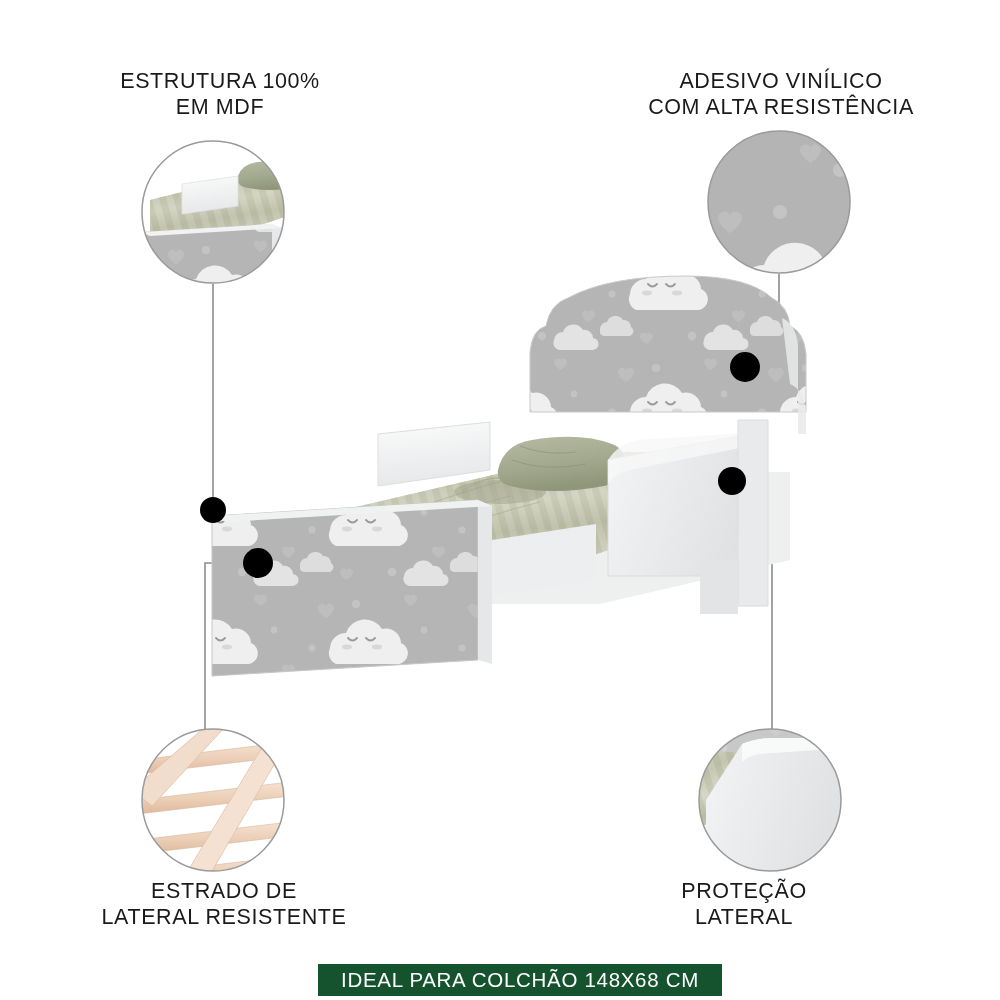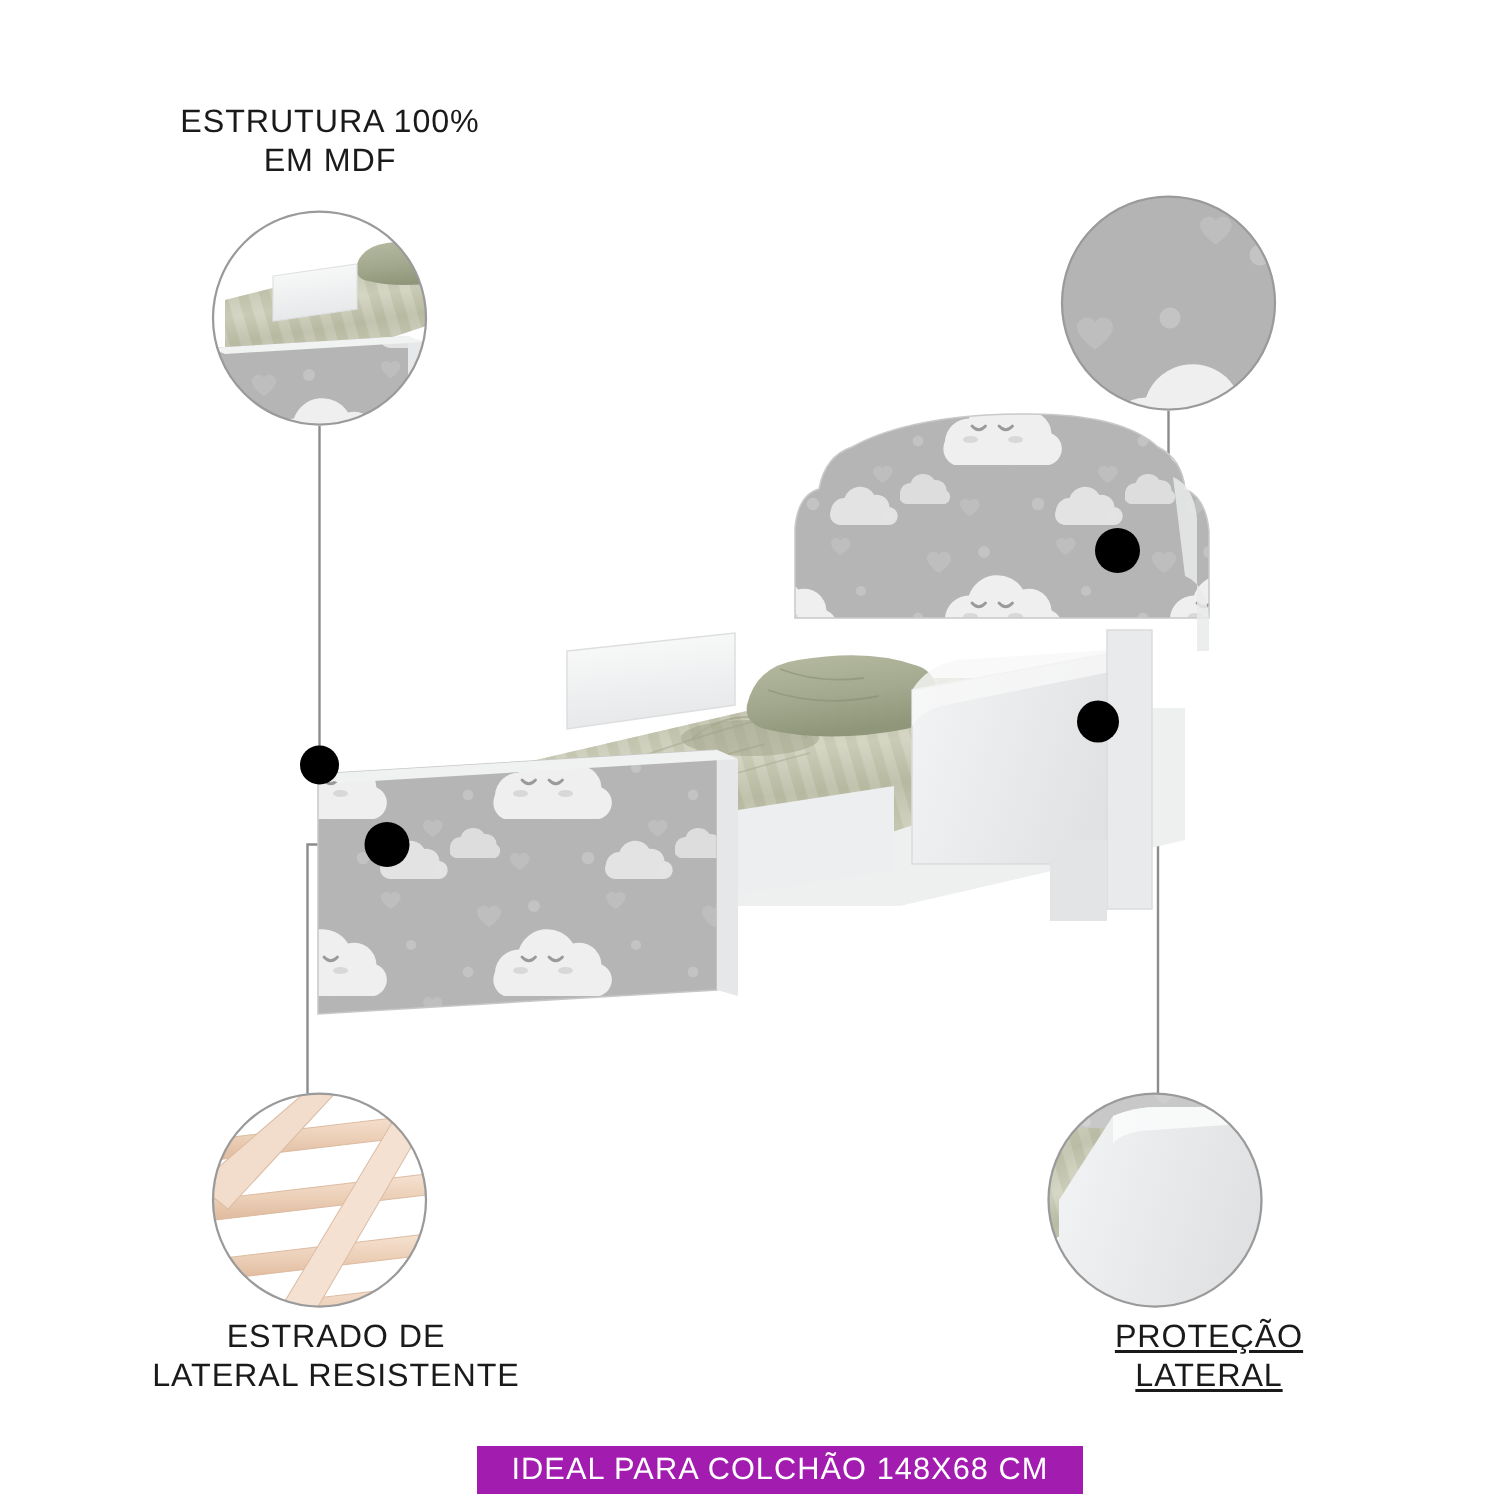--- a/index.html
+++ b/index.html
@@ -19,27 +19,27 @@
     font-size:21.5px;
     letter-spacing:0.6px;
     line-height:26px;
     color:#1a1a1a;
     white-space:pre-line;
     font-weight:400;
   }
   #label-mdf{left:40px;top:68px;width:360px;}
   #label-adesivo{left:596px;top:68px;width:370px;}
   #label-estrado{left:44px;top:878px;width:360px;}
-  #label-protecao{left:626px;top:878px;width:360px;text-decoration:underline;}
+  #label-protecao{left:564px;top:878px;width:360px;}
 
   .banner{
     position:absolute;
     left:318px;top:964px;
     width:404px;height:32px;
-    background:#a21caf;
+    background:#14532d;
     color:#ffffff;
     display:flex;align-items:center;justify-content:center;
     font-size:20.5px;
     letter-spacing:0.7px;
     box-sizing:border-box;
   }
   .vis-hidden{position:absolute;width:1px;height:1px;overflow:hidden;clip:rect(0 0 0 0);white-space:nowrap;}
 </style>
 </head>
 <body>
@@ -273,20 +273,22 @@
       <circle cx="213" cy="510" r="13"></circle>
       <circle cx="745" cy="367" r="15"></circle>
       <circle cx="258" cy="563" r="15"></circle>
       <circle cx="732" cy="481" r="14"></circle>
     </g>
   </svg>
 
   <div class="callout-label" id="label-mdf">ESTRUTURA 100%
 EM MDF</div>
 
+  <div class="callout-label" id="label-adesivo">ADESIVO VINÍLICO
+COM ALTA RESISTÊNCIA</div>
 
   <div class="callout-label" id="label-estrado">ESTRADO DE
 LATERAL RESISTENTE</div>
 
   <div class="callout-label" id="label-protecao">PROTEÇÃO
 LATERAL</div>
 
   <div class="banner">IDEAL PARA COLCHÃO 148X68 CM</div>
 
   <span class="vis-hidden">Cama Infantil Nuvem</span>

